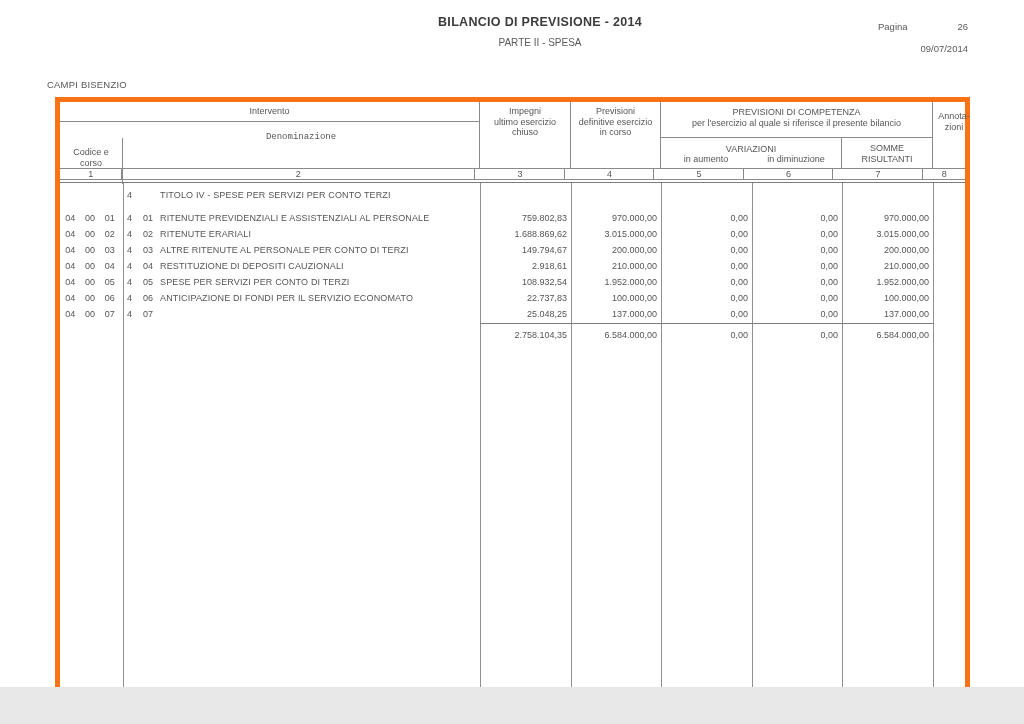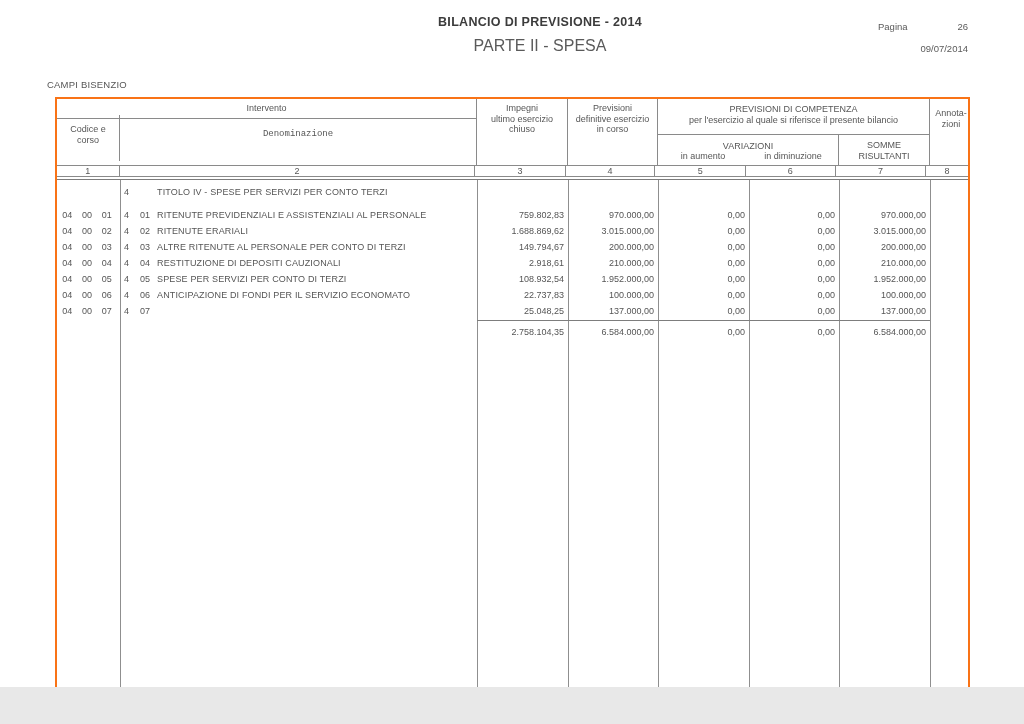--- a/index.html
+++ b/index.html
@@ -8,45 +8,45 @@
     font-family:"Liberation Sans","DejaVu Sans",sans-serif;
     color:#555;overflow:hidden;
   }
   
   .doc-title{
     position:absolute;left:56px;top:15px;width:968px;text-align:center;
     font-size:12.5px;font-weight:bold;color:#3c3c3c;letter-spacing:.3px;
   }
   .doc-subtitle{
     position:absolute;left:56px;top:37px;width:968px;text-align:center;
-    font-size:16px;color:#5a5a5a;
+    font-size:10px;color:#5a5a5a;
   }
   .pagina-wrap{
     position:absolute;left:878px;top:21px;width:90px;display:flex;
     justify-content:space-between;font-size:9.5px;color:#5a5a5a;
   }
   .doc-date{
     position:absolute;left:868px;top:43px;width:100px;text-align:right;
     font-size:9.5px;color:#5a5a5a;
   }
   .entity{
     position:absolute;left:47px;top:79px;font-size:9.5px;color:#565656;letter-spacing:.2px;
   }
   
   .table{
     position:absolute;left:55px;top:97px;width:915px;height:595px;
-    border:2px solid #f97316;box-sizing:border-box;font-size:9px;color:#565656;
+    border:5px solid #f97316;box-sizing:border-box;font-size:9px;color:#565656;
   }
   .table *{box-sizing:border-box;}
   .thead{position:absolute;left:0;top:0;width:100%;height:81px;border-bottom:1px solid #7d7d7d;}
   .hcell{position:absolute;text-align:center;line-height:11px;}
   .b-r{border-right:1px solid #8a8a8a;}
   .b-b{border-bottom:1px solid #8a8a8a;}
   .h-intervento{left:0;top:0;width:420px;height:20px;line-height:19px;}
-  .h-codice{left:0;top:16px;width:63px;height:46px;padding-top:9px;}
+  .h-codice{left:0;top:36px;width:63px;height:46px;padding-top:9px;}
   .h-den{left:63px;top:20px;width:357px;height:46px;padding-top:10px;font-family:Liberation Mono, monospace;}
   .h-impegni{left:420px;top:0;width:91px;height:66px;padding-top:4px;line-height:10.5px;}
   .h-previsioni{left:511px;top:0;width:90px;height:66px;padding-top:4px;line-height:10.5px;}
   .h-competenza{left:601px;top:0;width:272px;height:36px;padding-top:5px;line-height:11px;}
   .h-variazioni{left:601px;top:36px;width:181px;height:30px;padding-top:6px;line-height:10px;}
   .h-somme{left:782px;top:36px;width:91px;height:30px;padding-top:5px;line-height:10.5px;}
   .h-annot{left:873px;top:0;width:42px;height:66px;padding-top:9px;line-height:10.5px;}
   .var-halves{display:flex;width:100%;}
   .var-halves span{flex:1;text-align:center;}
   .numrow{

